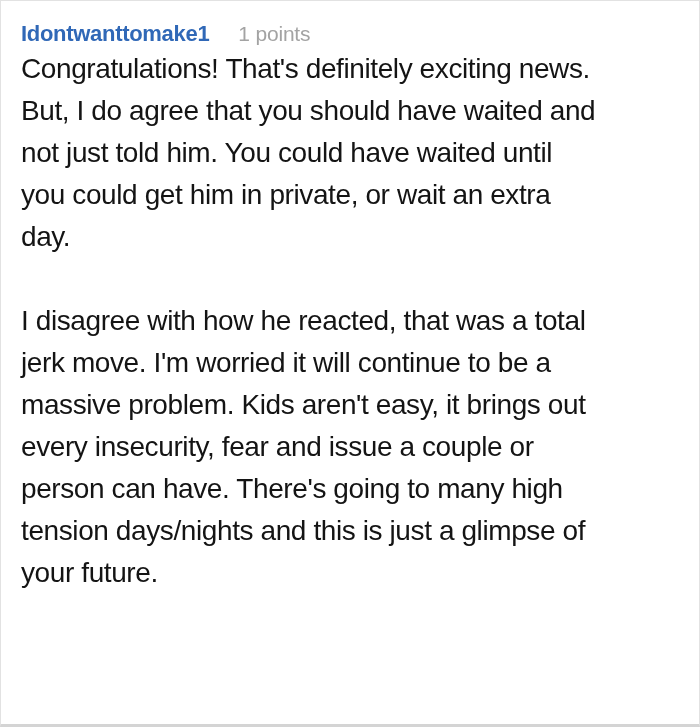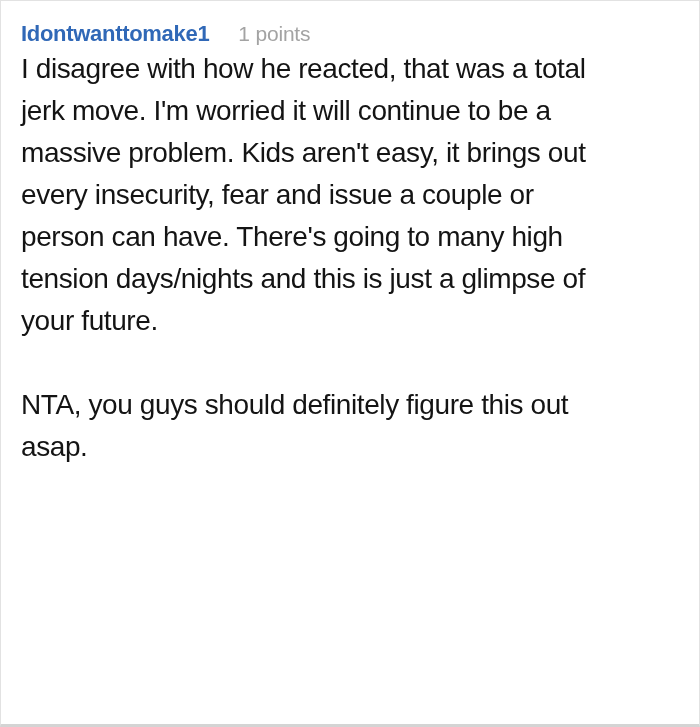--- a/index.html
+++ b/index.html
@@ -55,23 +55,26 @@
 </style>
 </head>
 <body>
 
 <div class="comment-card">
   <div class="comment-header">
     <a class="username">Idontwanttomake1</a>
     <span class="meta points">1 points</span>
   </div>
   <div class="comment-body">
+    <p>Congratulations! That's definitely exciting news.
+But, I do agree that you should have waited and
+not just told him. You could have waited until
+you could get him in private, or wait an extra
+day.</p>
     <p>I disagree with how he reacted, that was a total
 jerk move. I'm worried it will continue to be a
 massive problem. Kids aren't easy, it brings out
 every insecurity, fear and issue a couple or
 person can have. There's going to many high
 tension days/nights and this is just a glimpse of
 your future.</p>
-    <p>NTA, you guys should definitely figure this out
-asap.</p>
   </div>
 </div>
 
 </body></html>

